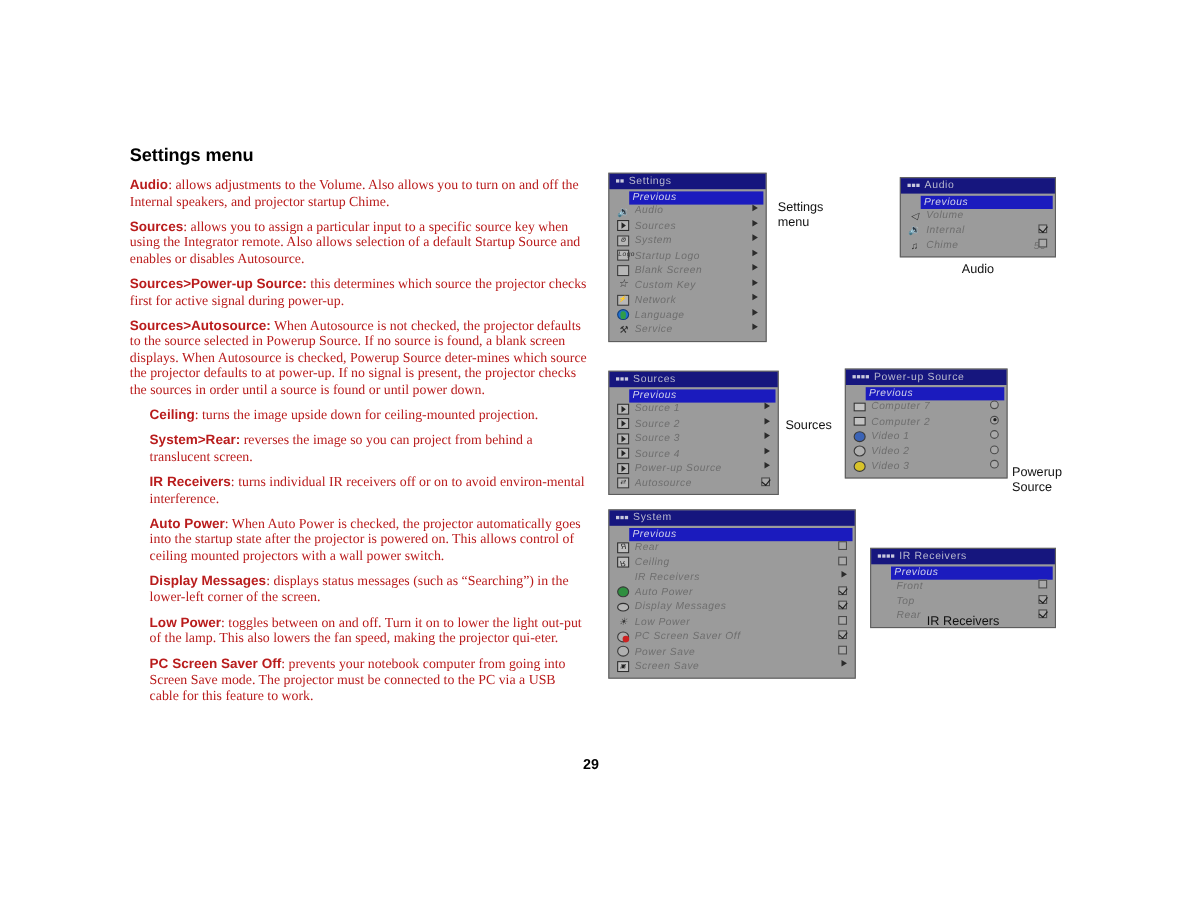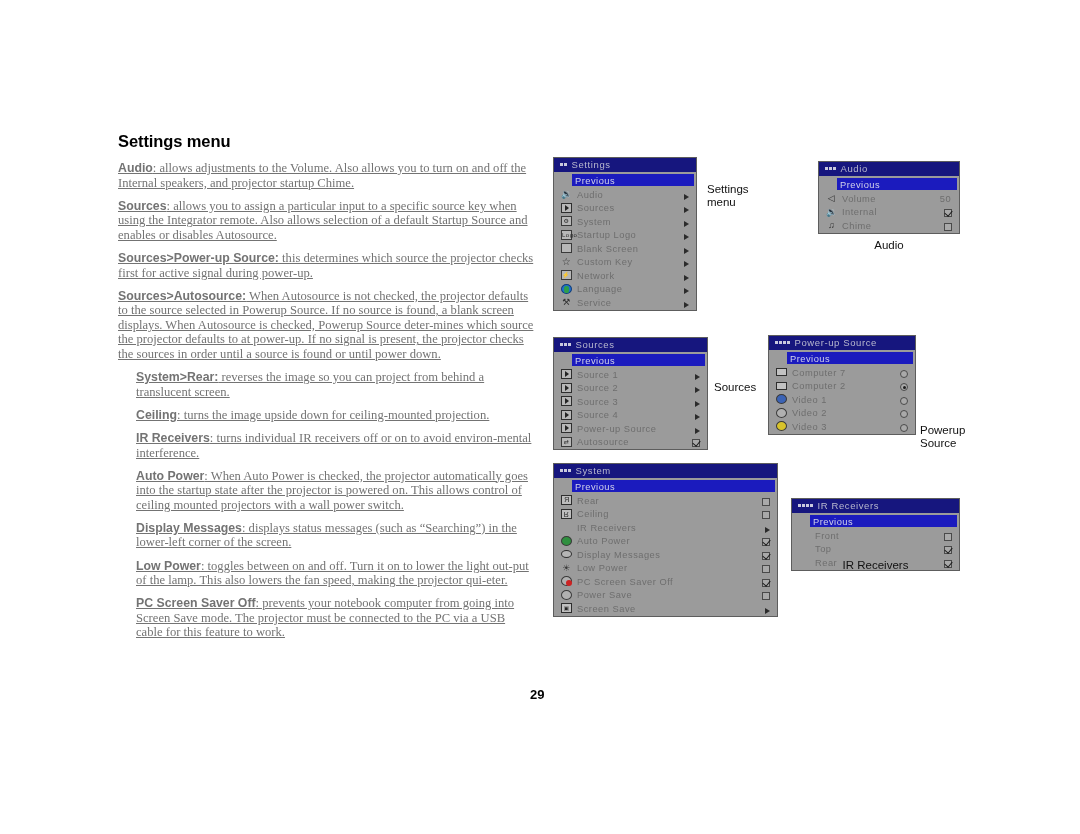--- a/index.html
+++ b/index.html
@@ -36,22 +36,21 @@
     letter-spacing: -0.1px;
     margin: 0 0 10px 0;
     color: #000;
   }
   .para {
     font-family: "Liberation Serif", serif;
     font-size: 12.6px;
     line-height: 14.6px;
     margin: 0 0 8.5px 0;
     text-align: left;
-    color: #737373;
-    text-decoration: underline;
+    color: #b91c1c;
   }
   .para.indent {
     margin-left: 18px;
     width: 398px;
   }
   .para b {
     font-family: "Liberation Sans", sans-serif;
     font-weight: bold;
     font-size: 12.3px;
   }
@@ -95,27 +94,28 @@
     display: block;
     width: 2.5px;
     height: 2.5px;
     background: #c9c9de;
   }
   .osd-body {
     padding: 2px 0 2px 0;
   }
   .osd-row {
     display: flex;
-    align-items: flex-end;
+    align-items: flex-start;
     height: 13.5px;
     padding: 0 4px 0 5px;
     font-size: 9.3px;
     letter-spacing: 0.5px;
     color: #6e6e6e;
     box-sizing: border-box;
+    font-style: italic;
   }
   .osd-row .ic {
     width: 15px;
     min-width: 15px;
     height: 11px;
     display: flex;
     align-items: center;
     justify-content: center;
     margin-right: 3px;
   }
@@ -336,22 +336,22 @@
 
 <div class="page">
 
   <div class="text-col">
     <h1 class="page-title">Settings menu</h1>
     <div id="paragraphs">
         <p class="para"><b>Audio</b><span>: allows adjustments to the Volume. Also allows you to turn on and off the Internal speakers, and projector startup Chime.</span></p>
         <p class="para"><b>Sources</b><span>: allows you to assign a particular input to a specific source key when using the Integrator remote. Also allows selection of a default Startup Source and enables or disables Autosource.</span></p>
         <p class="para"><b>Sources&gt;Power-up Source:</b><span> this determines which source the projector checks first for active signal during power-up.</span></p>
         <p class="para"><b>Sources&gt;Autosource:</b><span> When Autosource is not checked, the projector defaults to the source selected in Powerup Source. If no source is found, a blank screen displays. When Autosource is checked, Powerup Source deter-mines which source the projector defaults to at power-up. If no signal is present, the projector checks the sources in order until a source is found or until power down.</span></p>
+        <p class="para indent"><b>Ceiling</b><span>: turns the image upside down for ceiling-mounted projection.</span></p>
         <p class="para indent"><b>System&gt;Rear:</b><span> reverses the image so you can project from behind a translucent screen.</span></p>
-        <p class="para indent"><b>Ceiling</b><span>: turns the image upside down for ceiling-mounted projection.</span></p>
         <p class="para indent"><b>IR Receivers</b><span>: turns individual IR receivers off or on to avoid environ-mental interference.</span></p>
         <p class="para indent"><b>Auto Power</b><span>: When Auto Power is checked, the projector automatically goes into the startup state after the projector is powered on. This allows control of ceiling mounted projectors with a wall power switch.</span></p>
         <p class="para indent"><b>Display Messages</b><span>: displays status messages (such as “Searching”) in the lower-left corner of the screen.</span></p>
         <p class="para indent"><b>Low Power</b><span>: toggles between on and off. Turn it on to lower the light out-put of the lamp. This also lowers the fan speed, making the projector qui-eter.</span></p>
         <p class="para indent"><b>PC Screen Saver Off</b><span>: prevents your notebook computer from going into Screen Save mode. The projector must be connected to the PC via a USB cable for this feature to work.</span></p>
       </div>
   </div>
 
   <div class="page-number">29</div>
 

